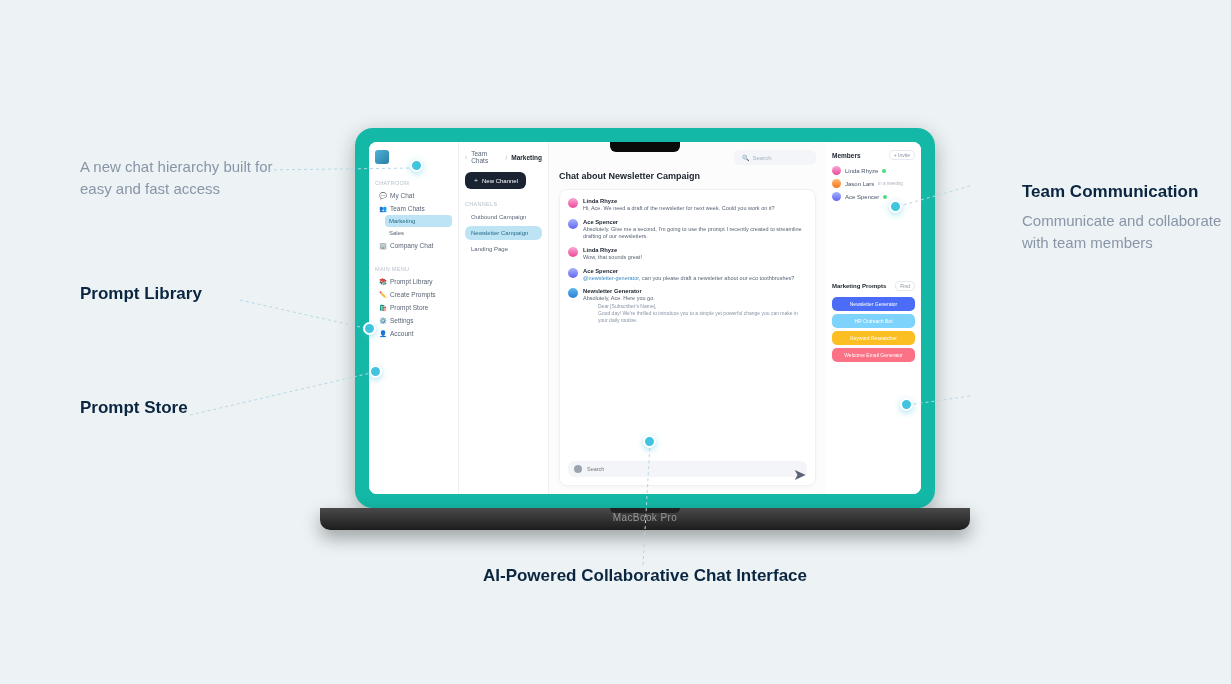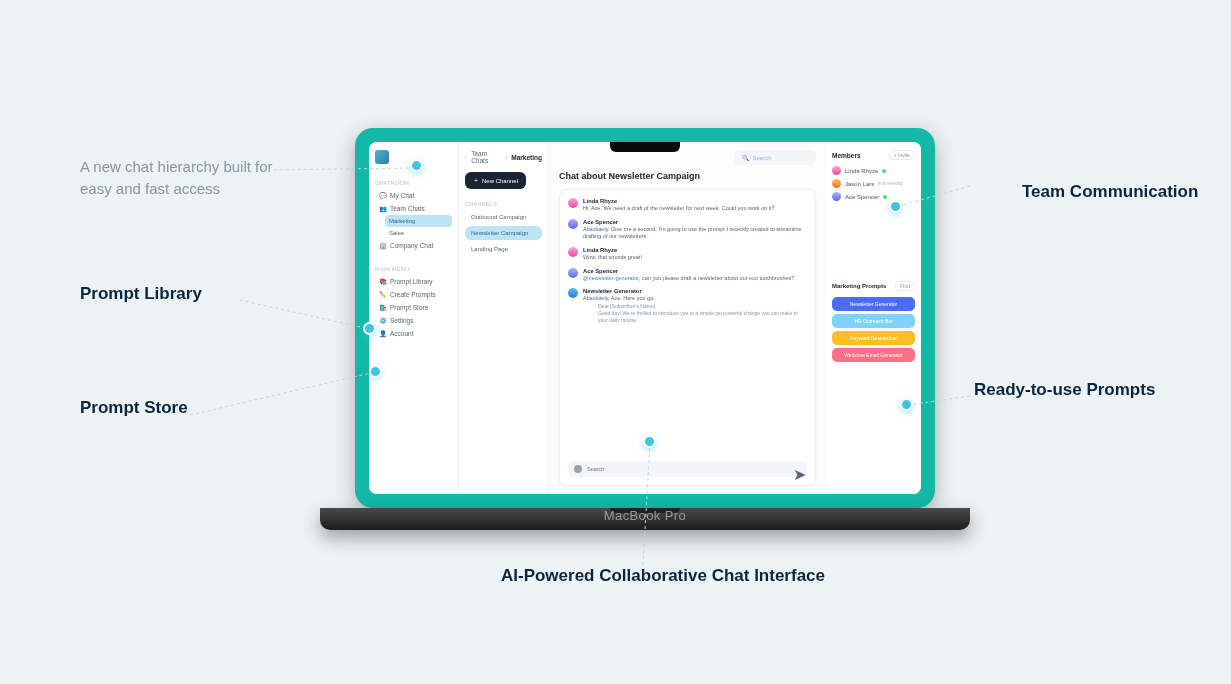--- a/index.html
+++ b/index.html
@@ -3,30 +3,30 @@
 <meta charset="utf-8">
 <style>
 * { margin: 0; padding: 0; box-sizing: border-box; font-family: -apple-system, BlinkMacSystemFont, "Segoe UI", sans-serif; }
 body { background: #edf3f5; width: 1231px; height: 684px; position: relative; overflow: hidden; }
 
 
 .annotation { position: absolute; }
 .annotation h3 { font-size: 17px; font-weight: 700; color: #0a2540; margin-bottom: 8px; }
 .annotation p { font-size: 15px; color: #8895a7; line-height: 1.45; max-width: 220px; }
 .annotation.right p { max-width: 200px; }
-.annotation.center { text-align: right; }
+.annotation.center { text-align: center; }
 .annotation.center p { max-width: 320px; margin: 0 auto; }
 
 
 .laptop-wrap { position: absolute; left: 355px; top: 128px; width: 580px; height: 380px; }
 .bezel { width: 100%; height: 100%; background: #14b8a6; border-radius: 18px; padding: 14px; box-shadow: 0 6px 20px rgba(0,0,0,.3); }
 .notch { position: absolute; top: 14px; left: 50%; transform: translateX(-50%); width: 70px; height: 10px; background: #0a0a0a; border-radius: 0 0 6px 6px; z-index: 30; }
 .screen { width: 100%; height: 100%; background: #fcfcfd; border-radius: 8px; overflow: hidden; position: relative; display: flex; }
 .base { position: absolute; left: -35px; right: -35px; bottom: -22px; height: 22px; background: linear-gradient(#4a4a4a,#1c1c1c); border-radius: 0 0 10px 10px; box-shadow: 0 8px 18px rgba(0,0,0,.35); }
-.base-label { position: absolute; left: 50%; bottom: -15px; transform: translateX(-50%); font-size: 13px; color: #999; letter-spacing: .4px; z-index:2;}
+.base-label { position: absolute; left: 50%; bottom: -15px; transform: translateX(-50%); font-size: 10px; color: #999; letter-spacing: .4px; z-index:2;}
 .base-notch { position: absolute; left: 50%; top: 0; transform: translateX(-50%); width: 70px; height: 5px; background: #222; border-radius: 0 0 5px 5px; }
 
 
 .sidebar { width: 90px; background: #fff; border-right: 1px solid #eef0f3; padding: 8px 6px; font-size: 6.5px; color: #4a5568; display: flex; flex-direction: column;}
 .logo { width: 14px; height: 14px; background: linear-gradient(135deg,#4fb3d9,#2a7fa3); border-radius: 3px; margin-bottom: 10px; }
 .sb-section { font-size: 5.5px; text-transform: uppercase; letter-spacing: .3px; color: #b8c0cc; margin: 6px 0 3px; }
 .sb-item { display: flex; align-items: center; gap: 4px; padding: 3px 4px; border-radius: 4px; color: #5a6474; cursor: pointer; }
 .sb-item .ic { width: 7px; height: 7px; flex-shrink: 0; }
 .sb-sub { padding-left: 10px; }
 .sb-sub .sb-item { font-size: 6px; }
@@ -101,23 +101,23 @@
   <p>A new chat hierarchy built for easy and fast access</p>
 </div>
 <div class="annotation" style="left:80px; top:284px;">
   <h3>Prompt Library</h3>
 </div>
 <div class="annotation" style="left:80px; top:398px;">
   <h3>Prompt Store</h3>
 </div>
 <div class="annotation right" style="left:974px; top:182px;margin-left:48px;">
   <h3>Team Communication</h3>
+  <p>Communicate and collaborate with team members</p>
 </div>
 <div class="annotation right" style="left:974px; top:380px;">
-  <h3>Ready-to-use Prompts</h3>
 </div>
 <div class="annotation center" style="left:465px; top:566px; width:360px;">
   <h3>AI-Powered Collaborative Chat Interface</h3>
 </div>
 
 <div class="hotspot" style="left:410px; top:159px;"></div>
 <div class="hotspot" style="left:363px; top:322px;"></div>
 <div class="hotspot" style="left:369px; top:365px;"></div>
 <div class="hotspot" style="left:889px; top:200px;"></div>
 <div class="hotspot" style="left:900px; top:398px;"></div>

